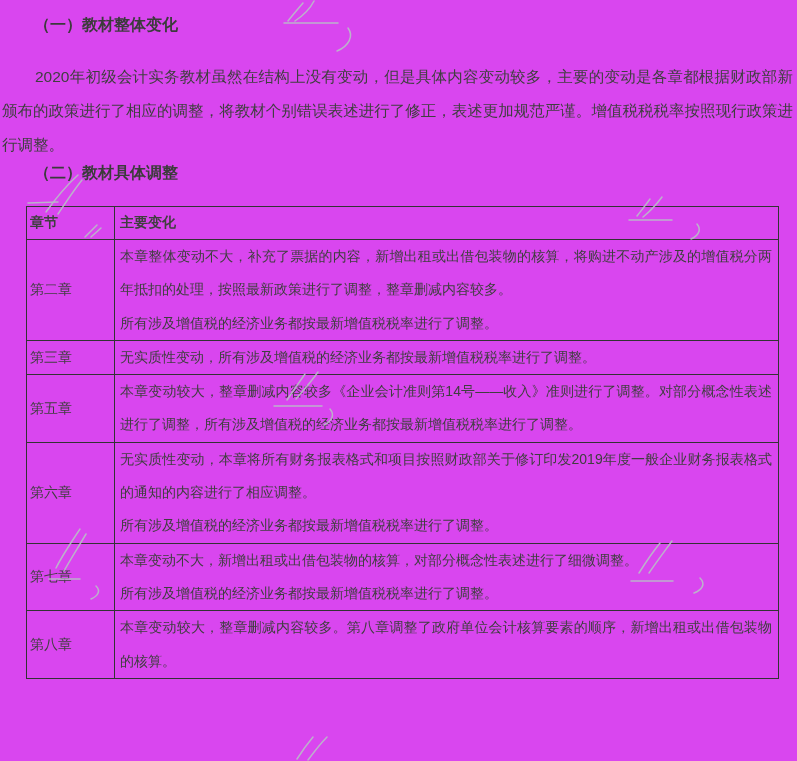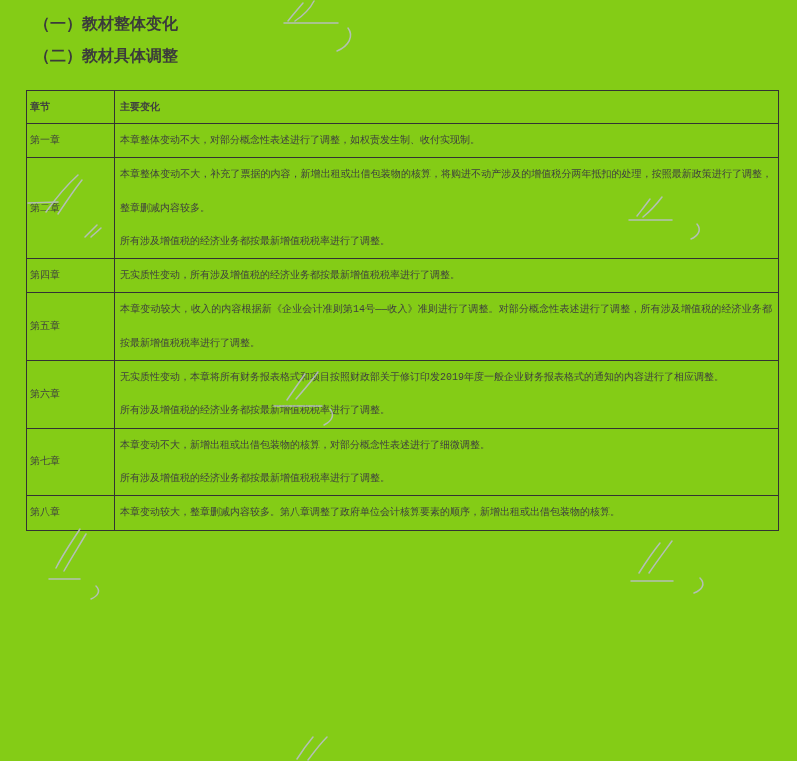--- a/index.html
+++ b/index.html
@@ -1,48 +1,48 @@
 <!DOCTYPE html>
 <html><head>
 <meta charset="utf-8">
 <style>
   html, body { margin: 0; padding: 0; background: #fff; }
   .page {
     position: relative;
     width: 797px;
     height: 761px;
     overflow: hidden;
-    background: #84cc16;
+    background: #d946ef;
     color: #3b3b3b;
-    font-family: Liberation Mono, monospace;
+    font-family: Liberation Sans, sans-serif;
   }
   .heading {
     font-size: 16px;
     font-weight: bold;
     line-height: 22px;
     color: #3b3b3b;
     margin: 0;
     padding-left: 34px;
   }
   .heading-1 { padding-top: 14px; }
-  .heading-2 { margin-top: 10px; }
+  .heading-2 { }
   .intro-paragraph {
     margin: 24px 4px 0 2px;
     font-size: 15.5px;
     line-height: 34px;
     text-align: justify;
     text-indent: 33px;
     color: #3f3f3f;
   }
   table.changes-table {
     border-collapse: collapse;
     table-layout: fixed;
     width: 753px;
     margin: 22px 0 0 26px;
-    font-size: 10px;
+    font-size: 14px;
     color: #3f3f3f;
   }
   .changes-table th, .changes-table td {
     border: 1px solid #333333;
     vertical-align: middle;
   }
   .changes-table th {
     font-weight: bold;
     text-align: left;
     height: 32px;
@@ -68,54 +68,49 @@
     pointer-events: none;
   }
 </style>
 </head>
 <body>
 
 <div class="page">
 
   <h2 class="heading heading-1">（一）教材整体变化</h2>
 
+  <p class="intro-paragraph">2020年初级会计实务教材虽然在结构上没有变动，但是具体内容变动较多，主要的变动是各章都根据财政部新颁布的政策进行了相应的调整，将教材个别错误表述进行了修正，表述更加规范严谨。增值税税税率按照现行政策进行调整。</p>
 
   <h2 class="heading heading-2">（二）教材具体调整</h2>
 
   <table class="changes-table">
     <thead>
       <tr>
         <th class="col-chapter-h">章节</th>
         <th class="col-changes-h">主要变化</th>
       </tr>
     </thead>
     <tbody>
         <tr>
-          <td class="col-chapter">第一章</td>
-          <td class="col-changes">
-            <div class="change-line">本章整体变动不大，对部分概念性表述进行了调整，如权责发生制、收付实现制。</div>
-          </td>
-        </tr>
-        <tr>
           <td class="col-chapter">第二章</td>
           <td class="col-changes">
             <div class="change-line">本章整体变动不大，补充了票据的内容，新增出租或出借包装物的核算，将购进不动产涉及的增值税分两年抵扣的处理，按照最新政策进行了调整，整章删减内容较多。</div>
             <div class="change-line">所有涉及增值税的经济业务都按最新增值税税率进行了调整。</div>
           </td>
         </tr>
         <tr>
-          <td class="col-chapter">第四章</td>
+          <td class="col-chapter">第三章</td>
           <td class="col-changes">
             <div class="change-line">无实质性变动，所有涉及增值税的经济业务都按最新增值税税率进行了调整。</div>
           </td>
         </tr>
         <tr>
           <td class="col-chapter">第五章</td>
           <td class="col-changes">
-            <div class="change-line">本章变动较大，收入的内容根据新《企业会计准则第14号——收入》准则进行了调整。对部分概念性表述进行了调整，所有涉及增值税的经济业务都按最新增值税税率进行了调整。</div>
+            <div class="change-line">本章变动较大，整章删减内容较多《企业会计准则第14号——收入》准则进行了调整。对部分概念性表述进行了调整，所有涉及增值税的经济业务都按最新增值税税率进行了调整。</div>
           </td>
         </tr>
         <tr>
           <td class="col-chapter">第六章</td>
           <td class="col-changes">
             <div class="change-line">无实质性变动，本章将所有财务报表格式和项目按照财政部关于修订印发2019年度一般企业财务报表格式的通知的内容进行了相应调整。</div>
             <div class="change-line">所有涉及增值税的经济业务都按最新增值税税率进行了调整。</div>
           </td>
         </tr>
         <tr>

